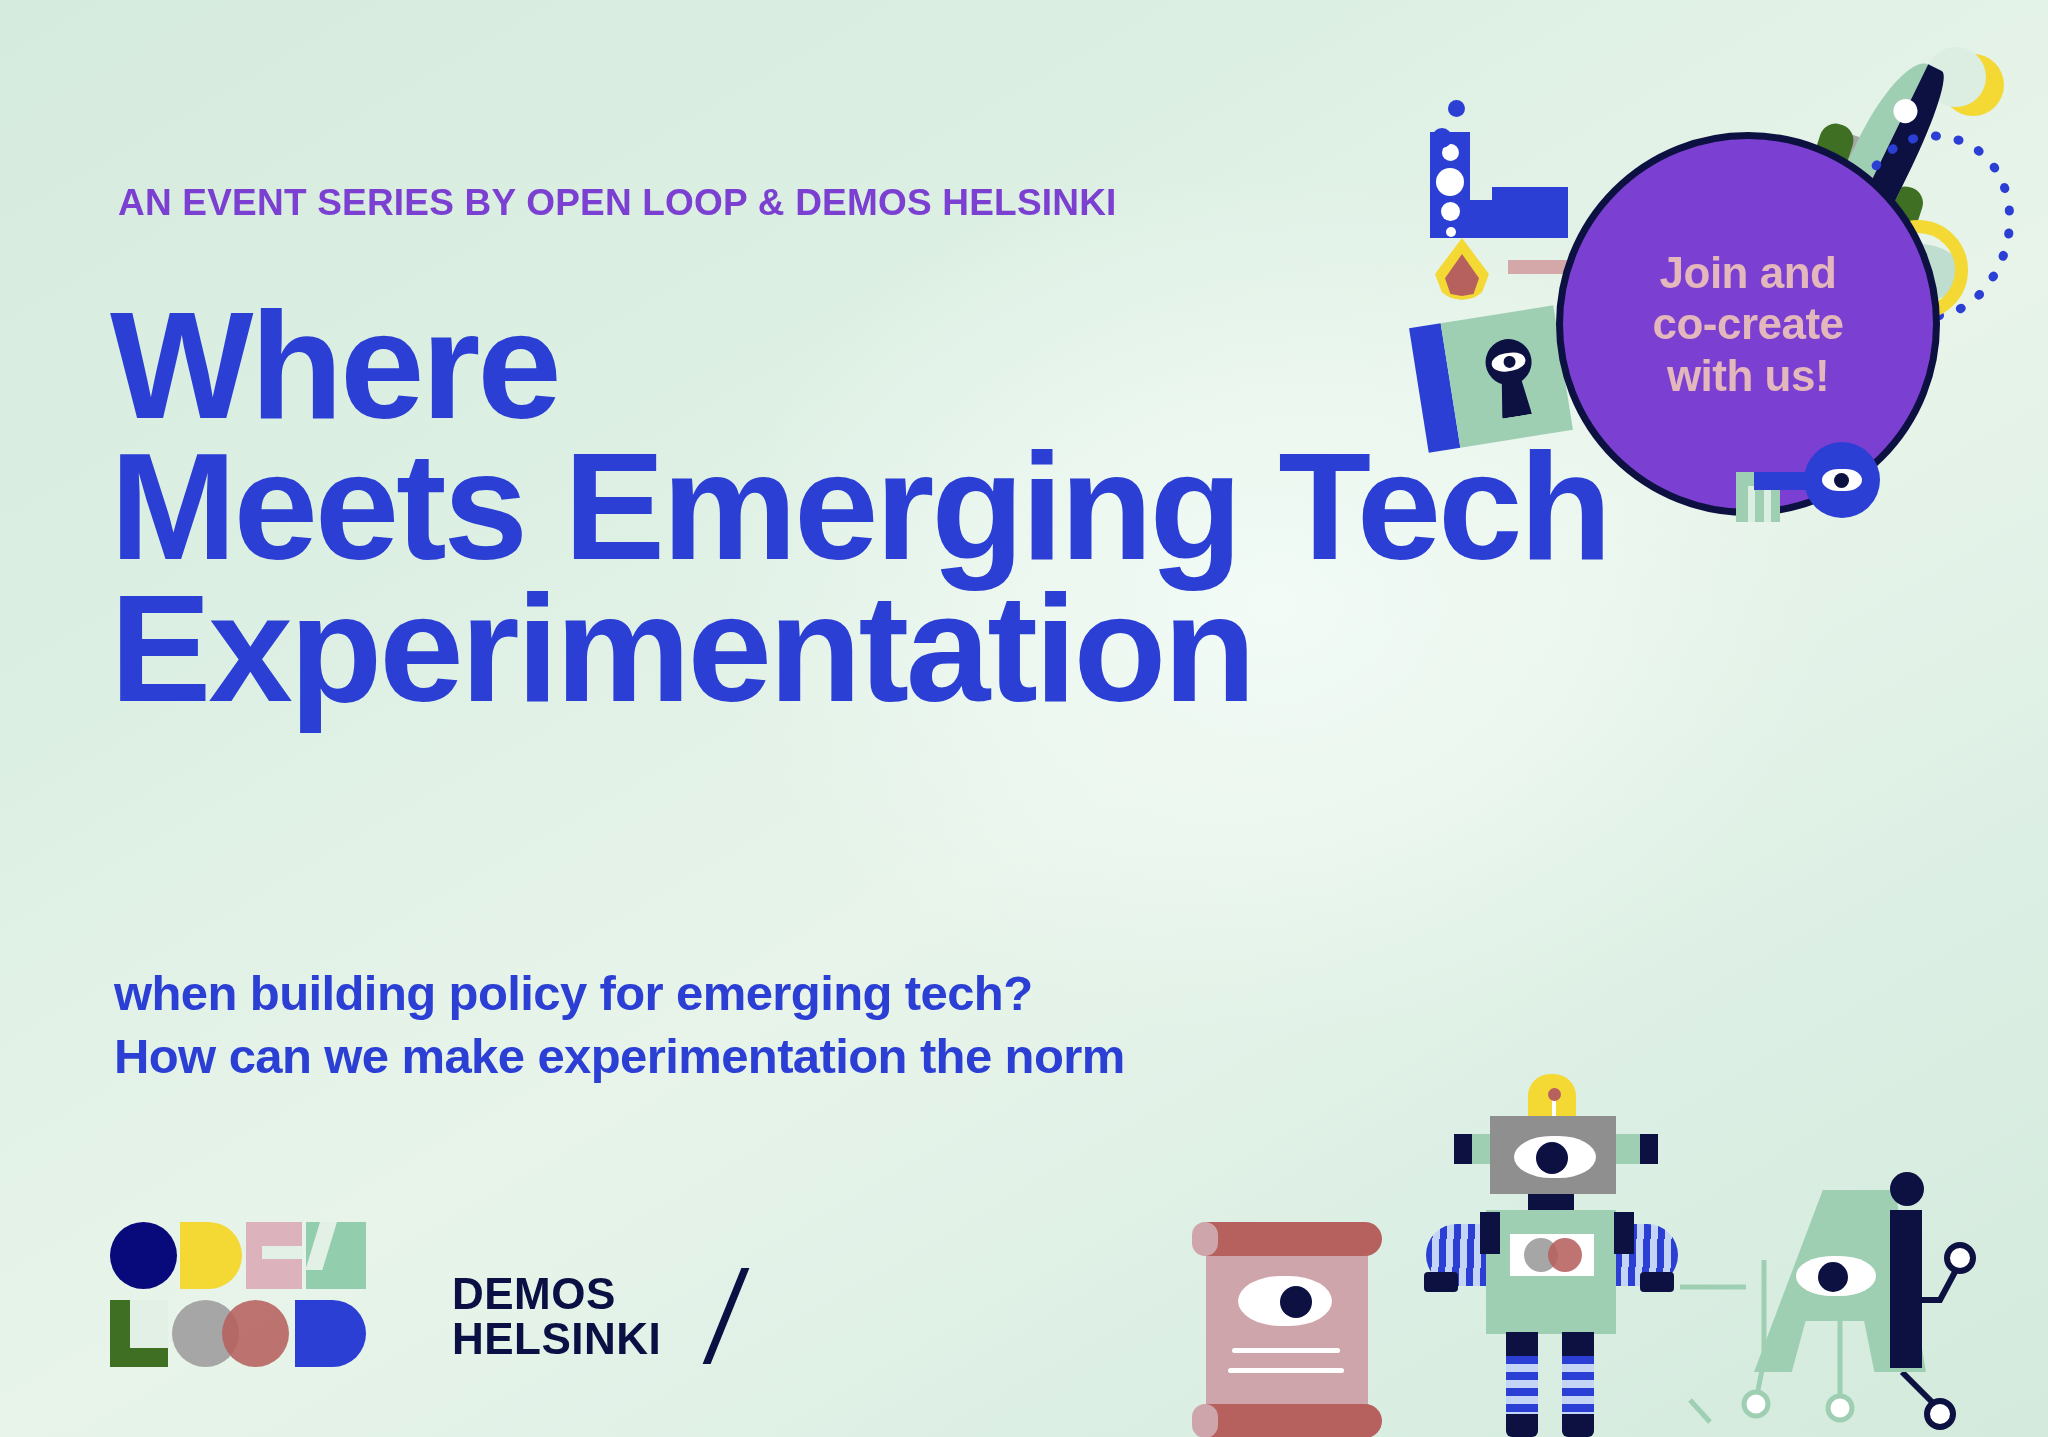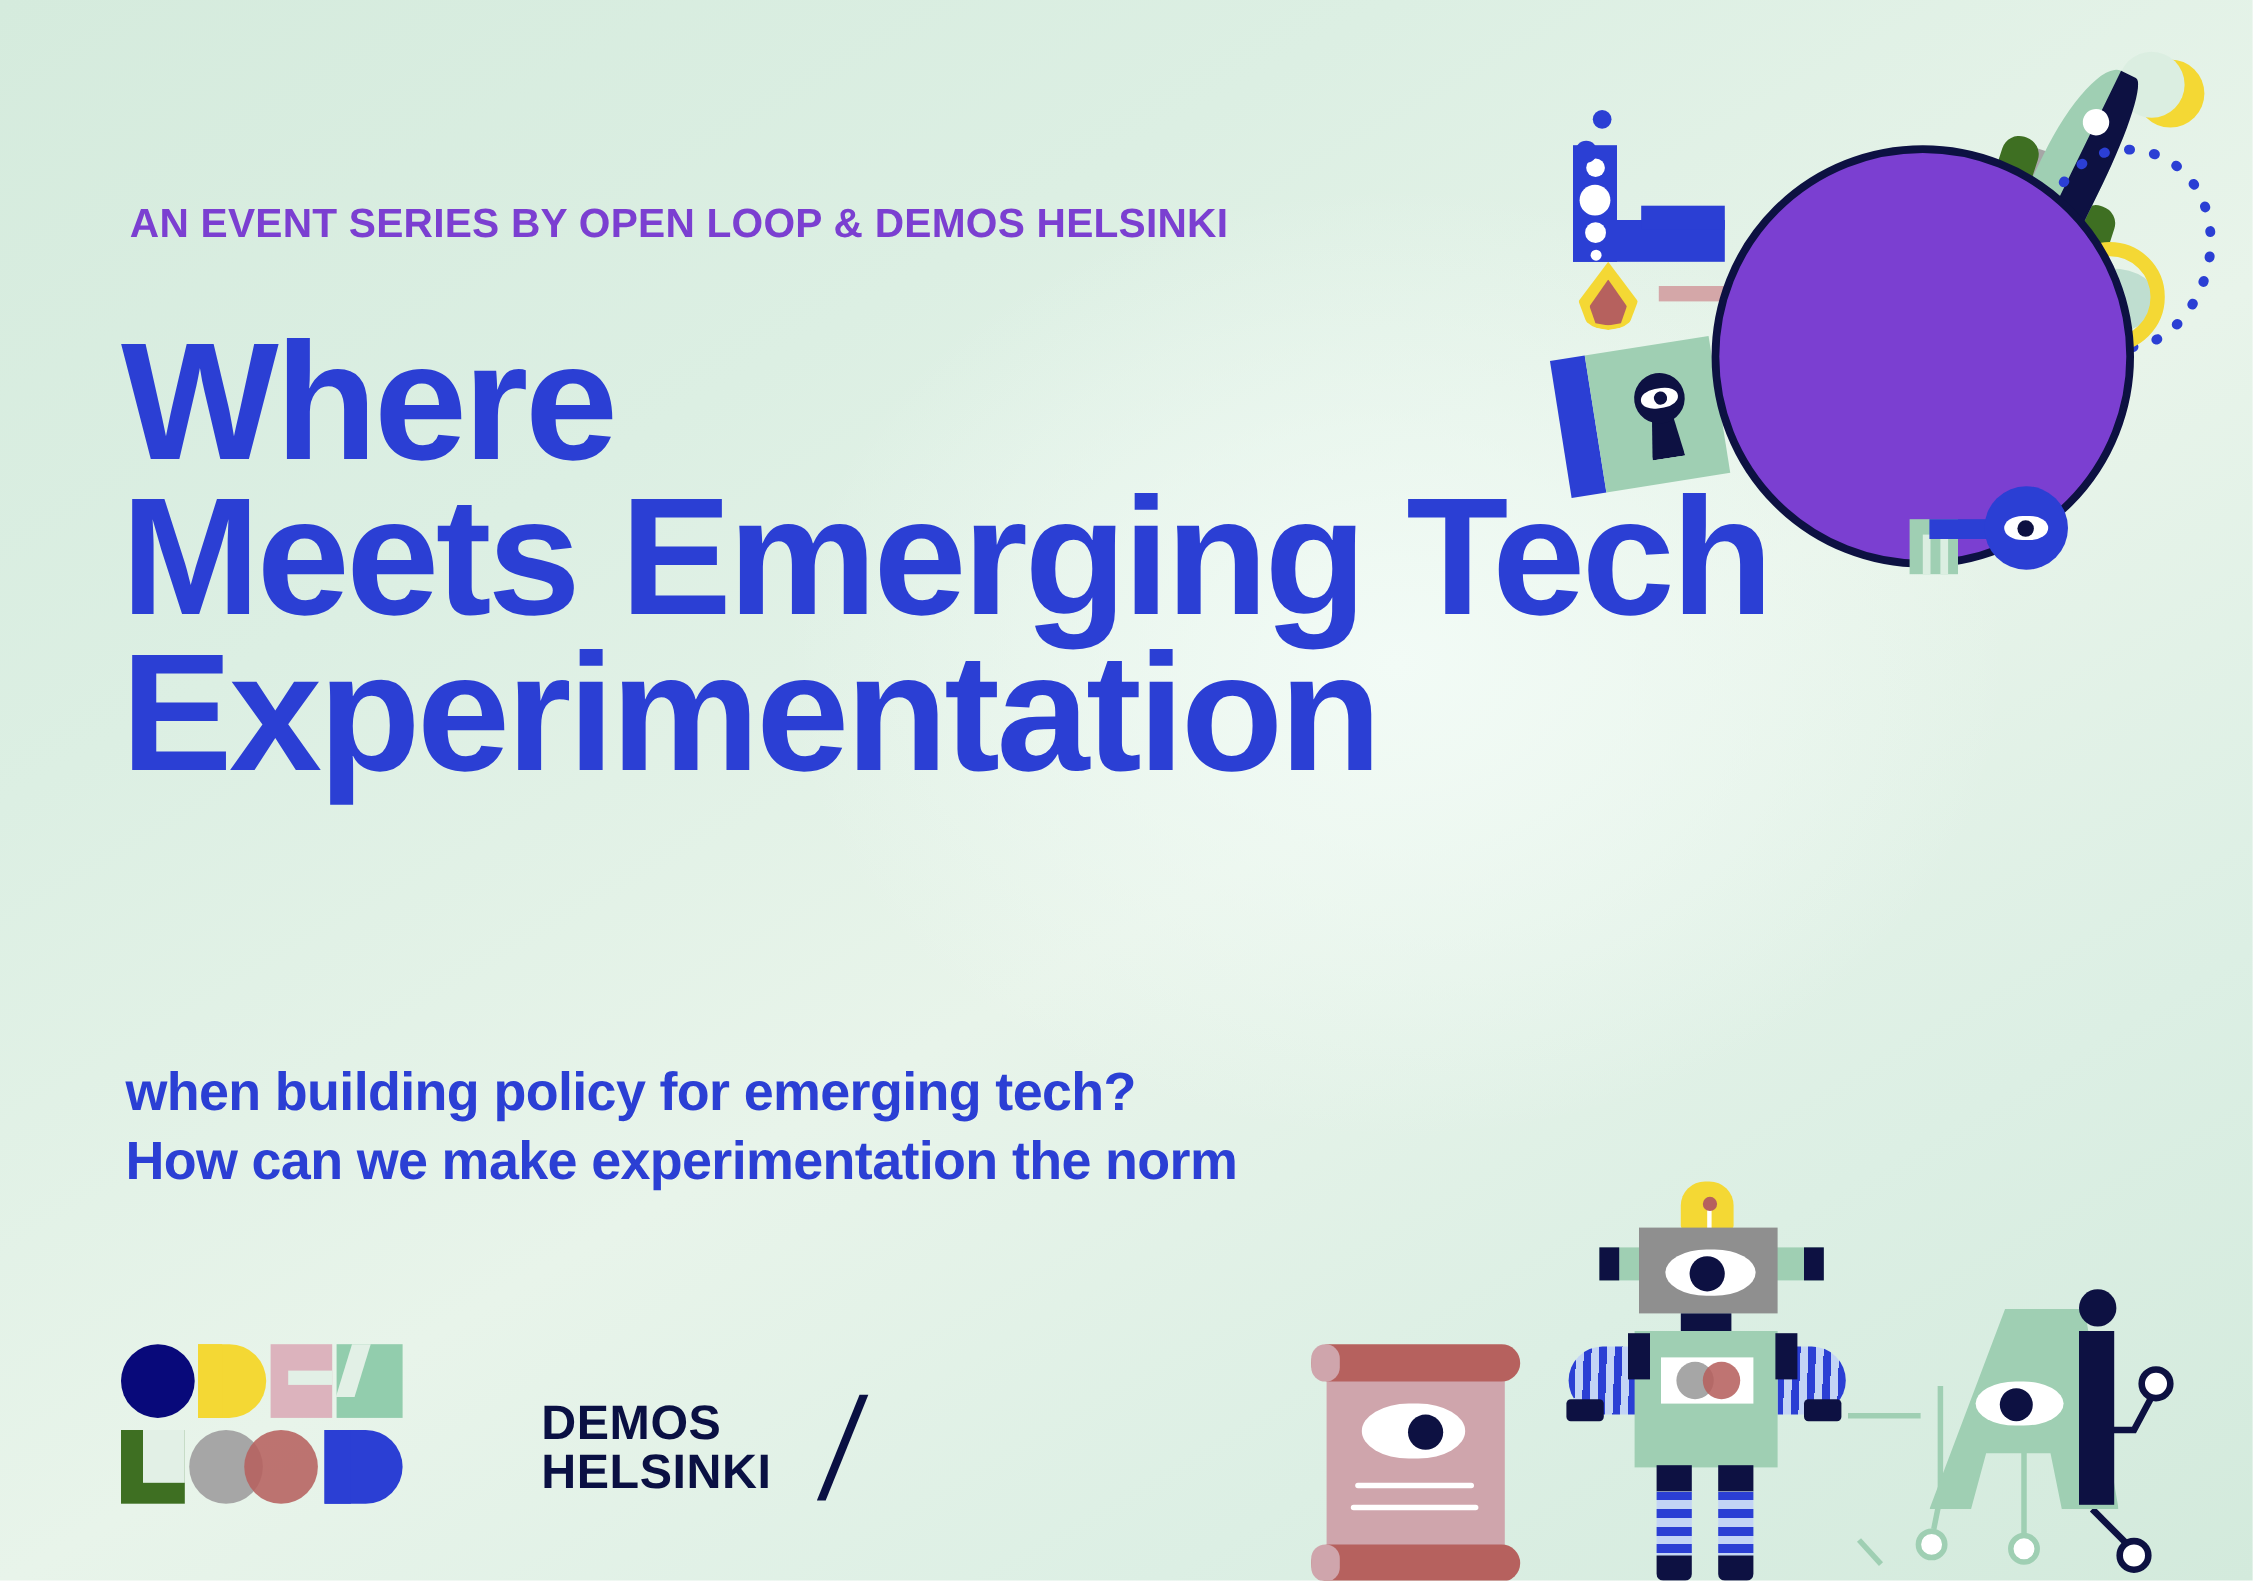--- a/index.html
+++ b/index.html
@@ -87,21 +87,20 @@
   .ol-o3 { left: 112px; width: 67px; border-radius: 50%; background: #b6615e; opacity: 0.88; }
   .ol-p2 { left: 185px; width: 71px; background: #2b3fd4; border-radius: 0 34px 34px 0; }
   .ol-p2::after { content:""; position:absolute; left:0; top:0; width:24px; height:67px; background:#2b3fd4; }
 
   
   .demos {
     position: absolute;
     left: 452px;
     top: 1272px;
     color: #0a1043;
-    margin-left: 40px;
   }
   .demos-txt {
     font-size: 44px;
     line-height: 1.02;
     font-weight: 700;
     letter-spacing: 0.5px;
   }
   .demos-line { display: block; white-space: nowrap; }
   .demos-slash {
     position: absolute;
@@ -393,20 +392,25 @@
       <div class="face"></div>
       <div class="keyhole">
         <div class="body"></div>
         <div class="head"></div>
         <div class="eye"></div>
         <div class="pupil"></div>
       </div>
     </div>
 
     <div class="purple-circle"></div>
+    <div class="badge-text">
+      <span>Join and</span>
+      <span>co-create</span>
+      <span>with us!</span>
+    </div>
 
     <div class="key">
       <div class="teeth"></div>
       <div class="shaft"></div>
       <div class="ring"></div>
       <div class="eyew"></div>
       <div class="eyep"></div>
     </div>
 
   </div>

